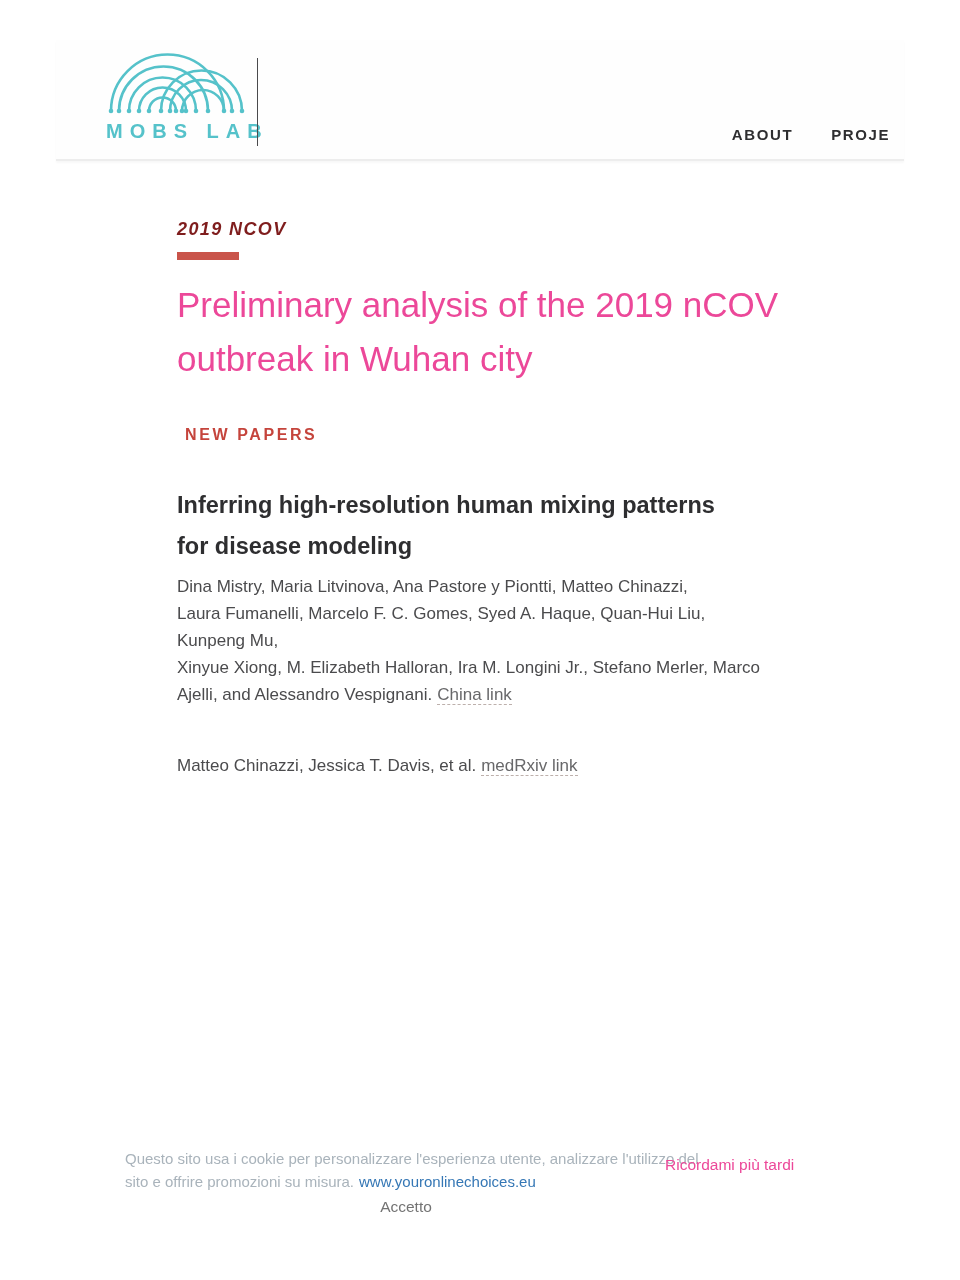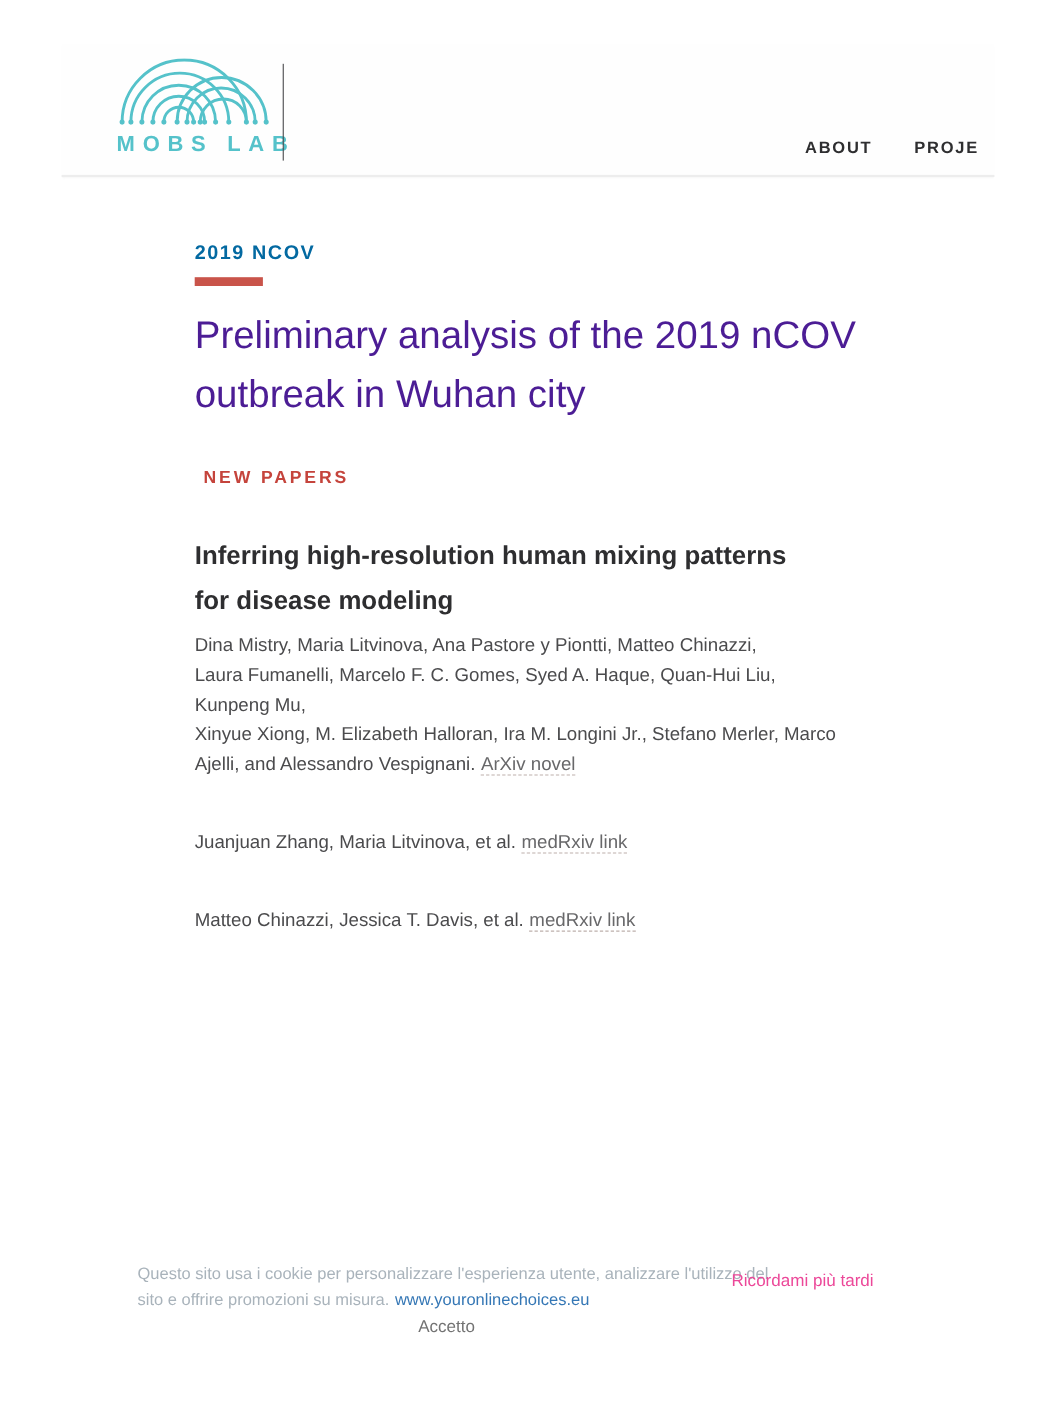--- a/index.html
+++ b/index.html
@@ -87,34 +87,35 @@
   .content {
     position: absolute;
     left: 177px;
     top: 218px;
     width: 660px;
   }
   .category-label {
     font-size: 18px;
     font-weight: bold;
     letter-spacing: 1.4px;
-    color: #0369a1;
+    color: #7f1d1d;
     line-height: 22px;
+    font-style: italic;
   }
   .category-rule {
     margin-top: 12px;
     width: 62px;
     height: 8px;
     background: #c9544a;
   }
   .page-title {
     margin-top: 18px;
     font-size: 35px;
     font-weight: 300;
-    color: #4c1d95;
+    color: #ec4899;
     line-height: 54px;
     white-space: pre;
   }
   .section-label {
     margin-top: 40px;
     margin-left: 8px;
     font-size: 16px;
     font-weight: bold;
     letter-spacing: 2.6px;
     color: #c5443c;
@@ -249,25 +250,24 @@
 
     <div class="section-label">NEW PAPERS</div>
 
     <article class="paper">
       <h2 class="paper-title">Inferring high-resolution human mixing patterns
 for disease modeling</h2>
       <p class="paper-authors"><span class="authors-text">Dina Mistry, Maria Litvinova, Ana Pastore y Piontti, Matteo Chinazzi,
 Laura Fumanelli, Marcelo F. C. Gomes, Syed A. Haque, Quan-Hui Liu,
 Kunpeng Mu,
 Xinyue Xiong, M. Elizabeth Halloran, Ira M. Longini Jr., Stefano Merler, Marco
-Ajelli, and Alessandro Vespignani.</span><a class="paper-link">ArXiv novel</a></p>
+Ajelli, and Alessandro Vespignani.</span><a class="paper-link">China link</a></p>
     </article>
 
     <article class="paper">
-      <p class="paper-authors"><span class="authors-text">Juanjuan Zhang, Maria Litvinova, et al.</span><a class="paper-link">medRxiv link</a></p>
     </article>
 
     <article class="paper">
       <p class="paper-authors"><span class="authors-text">Matteo Chinazzi, Jessica T. Davis, et al.</span><a class="paper-link">medRxiv link</a></p>
     </article>
   </main>
 
   <div class="cookie-banner">
     <div class="cookie-message"><span class="cookie-text">Questo sito usa i cookie per personalizzare l'esperienza utente, analizzare l'utilizzo del
 sito e offrire promozioni su misura.</span><a class="cookie-choices-link">www.youronlinechoices.eu</a></div>

